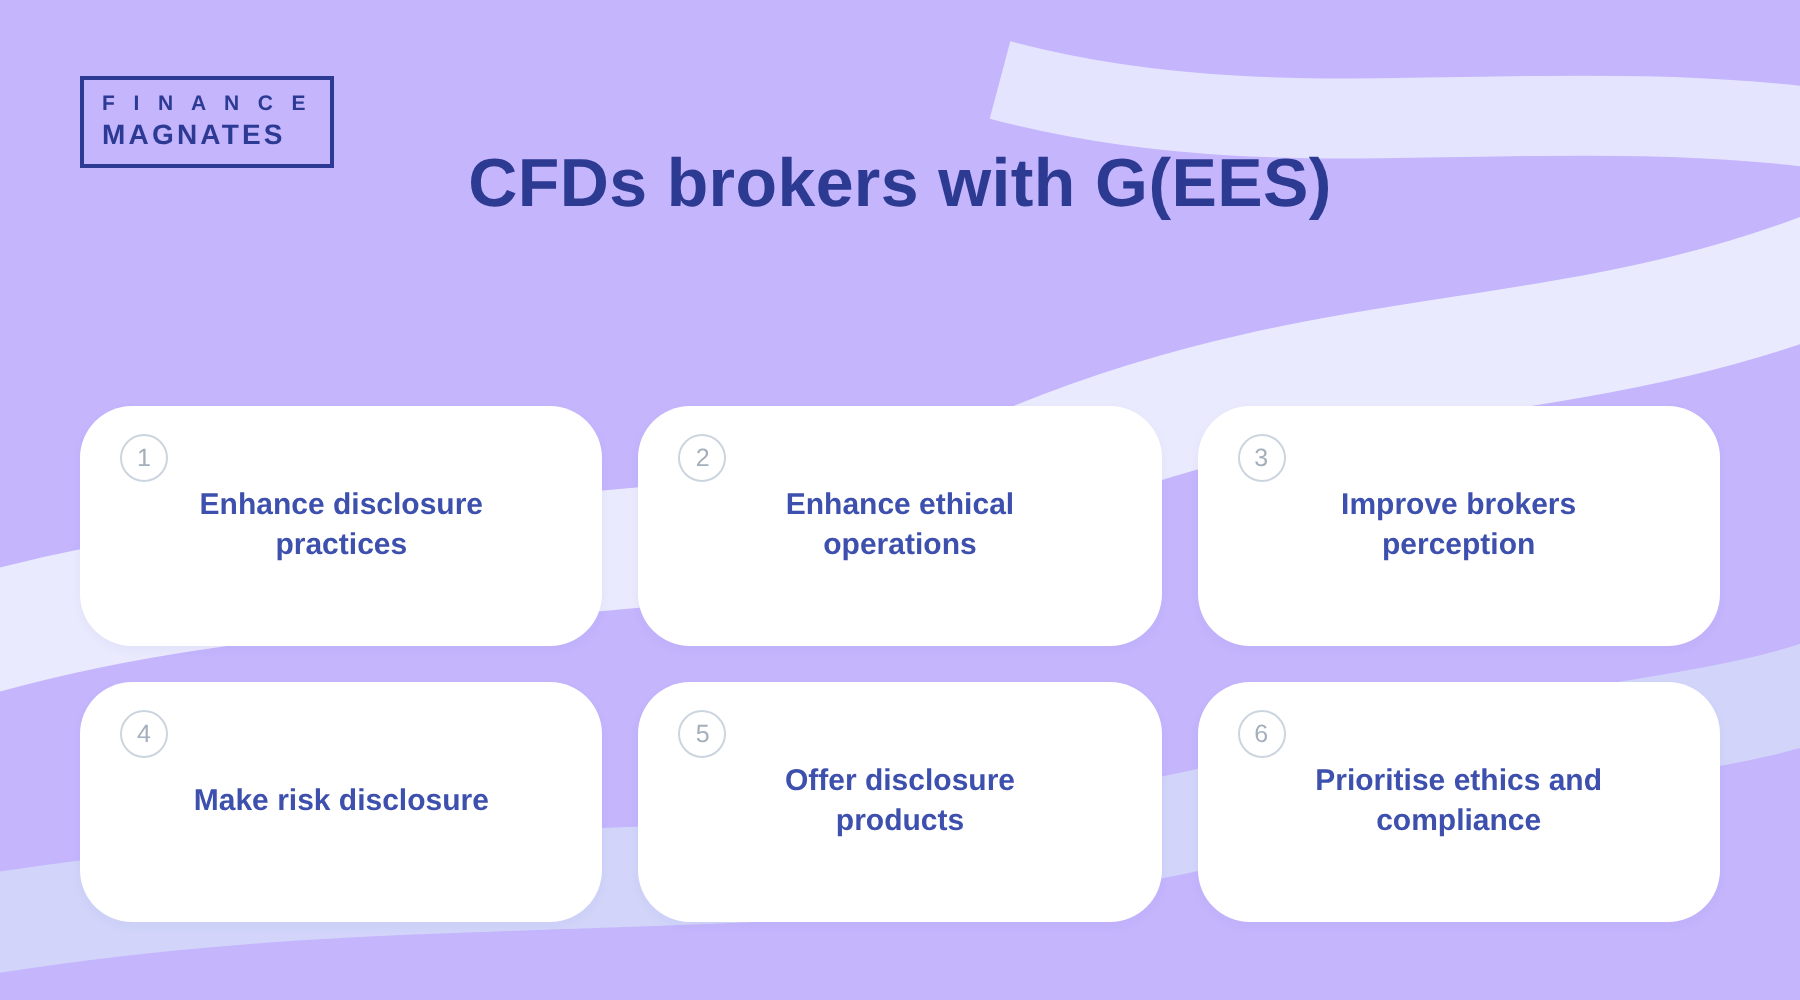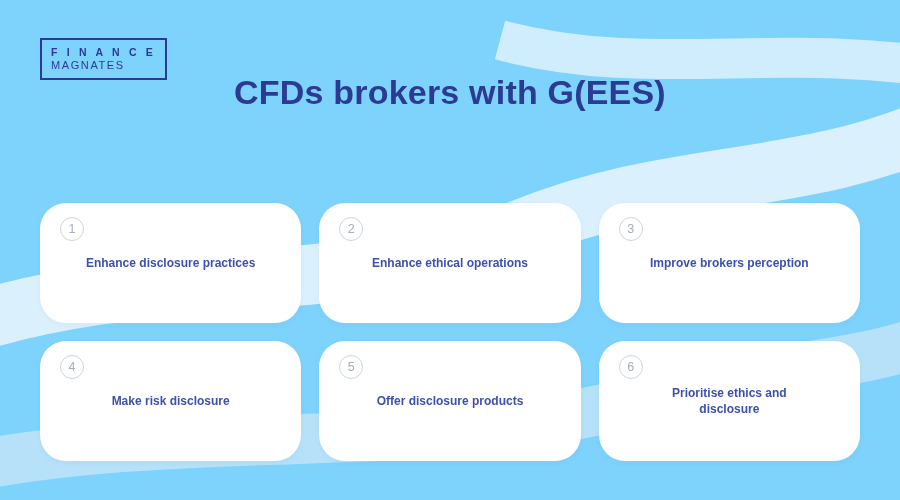--- a/index.html
+++ b/index.html
@@ -8,21 +8,21 @@
     width: 900px;
     height: 500px;
     overflow: hidden;
     font-family: "Liberation Sans", sans-serif;
   }
 
   .canvas {
     position: relative;
     width: 900px;
     height: 500px;
-    background: #7dd3fc;
+    background: #c4b5fd;
   }
 
   .bg-decor {
     position: absolute;
     inset: 0;
     pointer-events: none;
   }
 
   .logo {
     position: absolute;
@@ -36,22 +36,22 @@
   }
   .logo .l1 {
     display: block;
     font-size: 10.5px;
     font-weight: 700;
     letter-spacing: 3.2px;
     line-height: 1.25;
   }
   .logo .l2 {
     display: block;
-    font-size: 11px;
-    font-weight: 400;
+    font-size: 14px;
+    font-weight: 700;
     letter-spacing: 1.6px;
     line-height: 1.25;
   }
 
   .title {
     position: absolute;
     top: 72px;
     left: 0;
     width: 900px;
     text-align: center;
@@ -98,21 +98,21 @@
   }
 
   .card .card-text {
     height: 100%;
     display: flex;
     align-items: center;
     justify-content: center;
     text-align: center;
     padding: 16px 42px;
     color: #3e50ad;
-    font-size: 12px;
+    font-size: 15px;
     font-weight: 700;
     line-height: 1.35;
   }
 </style>
 </head>
 <body>
 
 <div class="canvas">
 
   <svg class="bg-decor" width="900" height="500" viewBox="0 0 900 500" xmlns="http://www.w3.org/2000/svg">
@@ -152,18 +152,18 @@
       <div class="card-text">Make risk disclosure</div>
     </div>
 
     <div class="card">
       <div class="badge">5</div>
       <div class="card-text">Offer disclosure products</div>
     </div>
 
     <div class="card">
       <div class="badge">6</div>
-      <div class="card-text">Prioritise ethics and disclosure</div>
+      <div class="card-text">Prioritise ethics and compliance</div>
     </div>
 
   </div>
 
 </div>
 
 </body></html>

